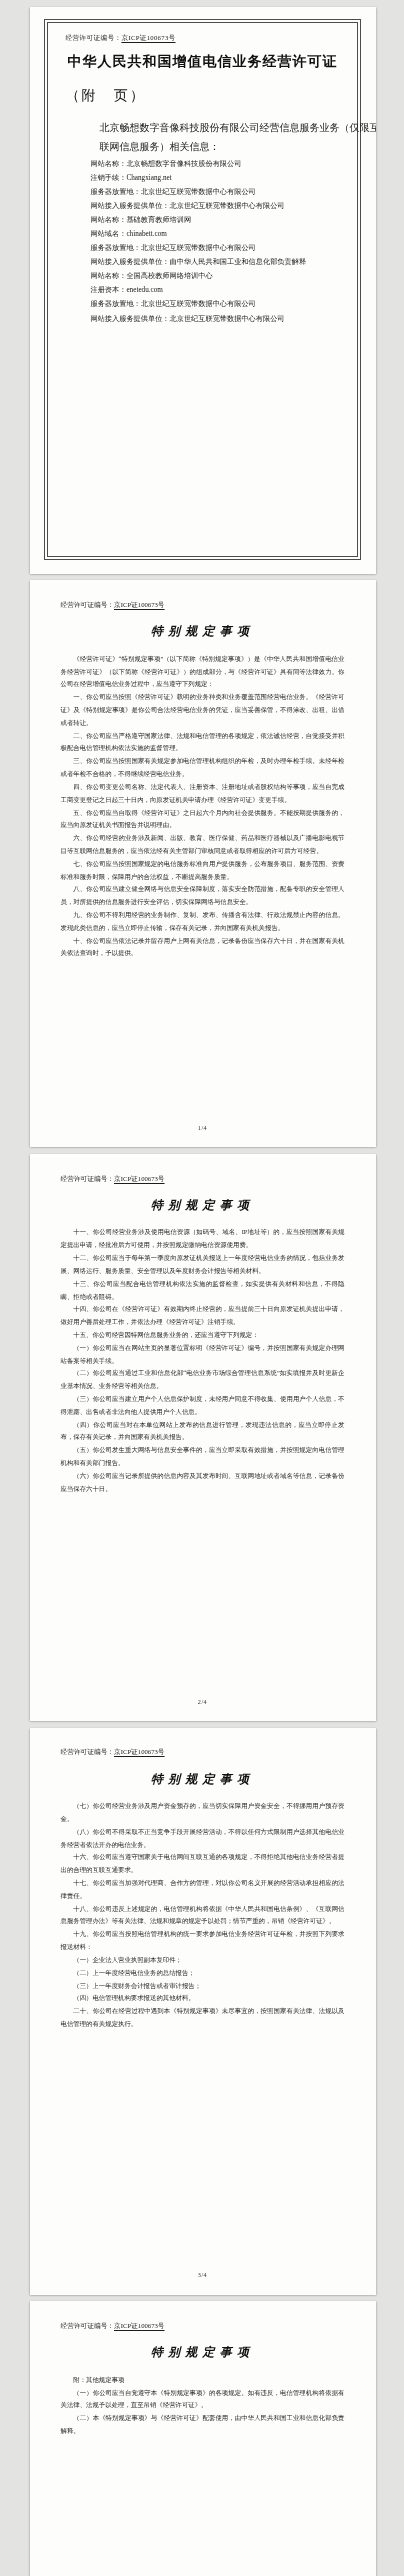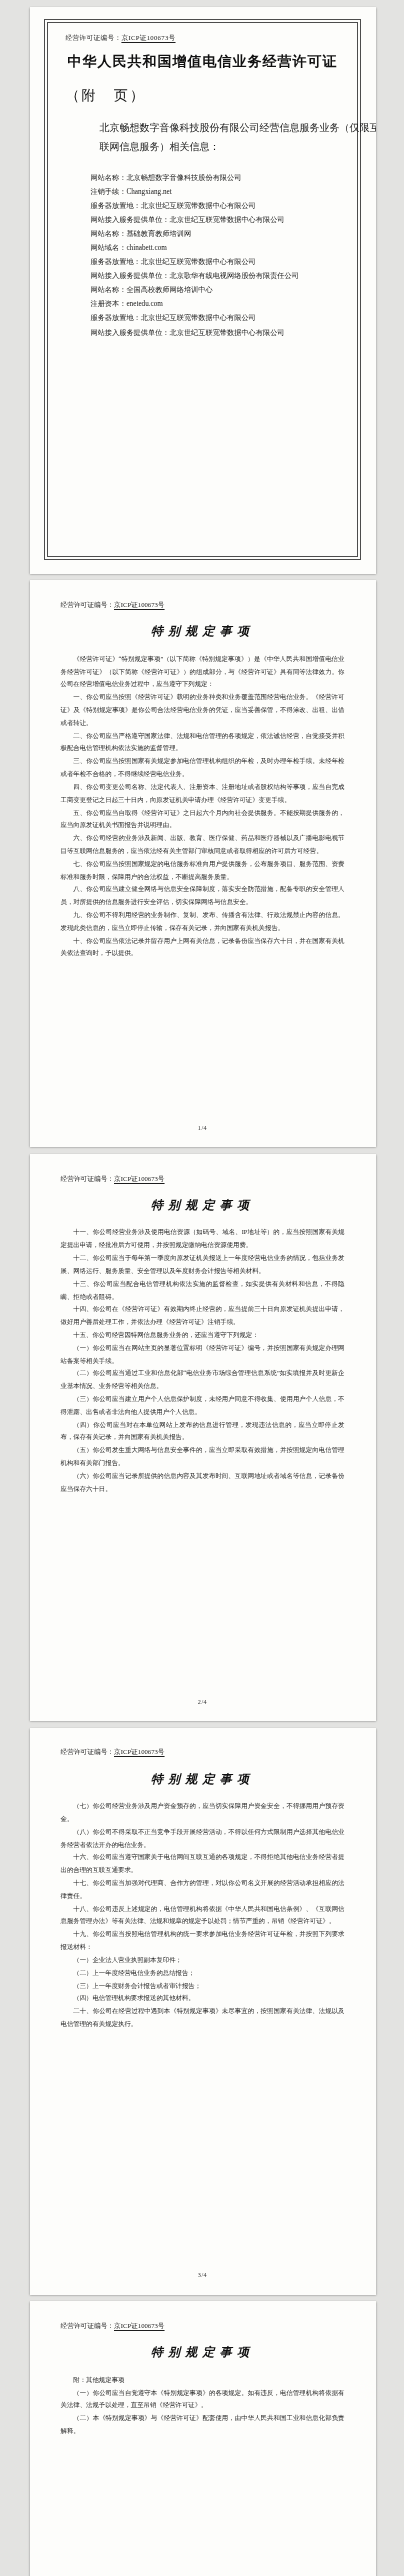--- a/index.html
+++ b/index.html
@@ -24,21 +24,21 @@
   }
   .cert-license-no { font-size:6.7px; letter-spacing:0.3px; color:#1d1d1d; }
   .cert-license-no .num { text-decoration:underline; text-underline-offset:1.5px; }
   .cert-title {
     margin-top:9.3px; text-align:center; font-size:14px; font-weight:bold;
     letter-spacing:1px; color:#111;
   }
   .cert-subtitle { text-align:left; font-size:14px; margin-top:16px; letter-spacing:2.1px; color:#111; }
   .cert-body { margin:13.4px 15.5px 0 25px; width:289px; }
   .cert-intro { font-size:10px; line-height:1.9; color:#161616; text-align:justify;margin-left:9px; }
-  .cert-lines { margin-top:15px; }
+  .cert-lines { margin-top:1px; }
   .cert-lines .line { font-size:7.2px; line-height:1.95; color:#161616; text-align:justify; }
   
   .text-page { padding:20.6px 31px 0 31px; }
   .doc-header { font-size:6.7px; color:#1d1d1d; }
   .doc-header .num { text-decoration:underline; text-underline-offset:1.5px; }
   .prov-title {
     text-align:center; font-size:12px; font-weight:bold; letter-spacing:5.2px;
     margin:13.4px 0 12.4px 0; color:#111;font-style:italic;
   }
   .prov-body p {
@@ -74,21 +74,21 @@
               <div class="line">服务器放置地：北京世纪互联宽带数据中心有限公司</div>
 
               <div class="line">网站接入服务提供单位：北京世纪互联宽带数据中心有限公司</div>
 
               <div class="line">网站名称：基础教育教师培训网</div>
 
               <div class="line">网站域名：chinabett.com</div>
 
               <div class="line">服务器放置地：北京世纪互联宽带数据中心有限公司</div>
 
-              <div class="line">网站接入服务提供单位：北京歌华有线电视网络股份有限责任公司</div>
+              <div class="line">网站接入服务提供单位：由中华人民共和国工业和信息化部负责解释</div>
 
               <div class="line">网站名称：全国高校教师网络培训中心</div>
 
               <div class="line">注册资本：enetedu.com</div>
 
               <div class="line">服务器放置地：北京世纪互联宽带数据中心有限公司</div>
 
               <div class="line">网站接入服务提供单位：北京世纪互联宽带数据中心有限公司</div>
             </div>
         </div>

